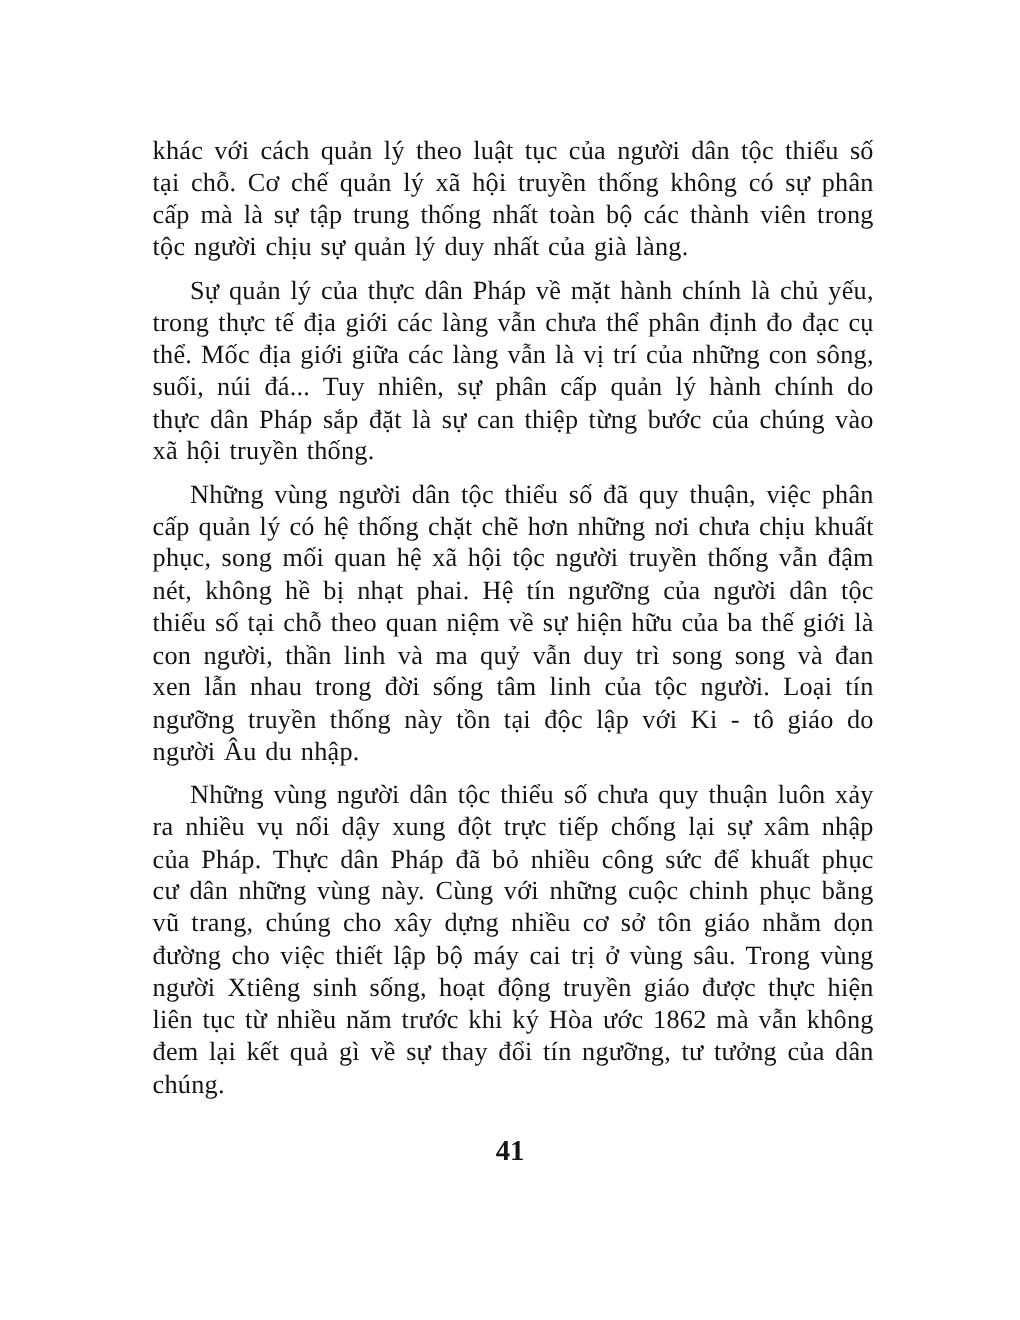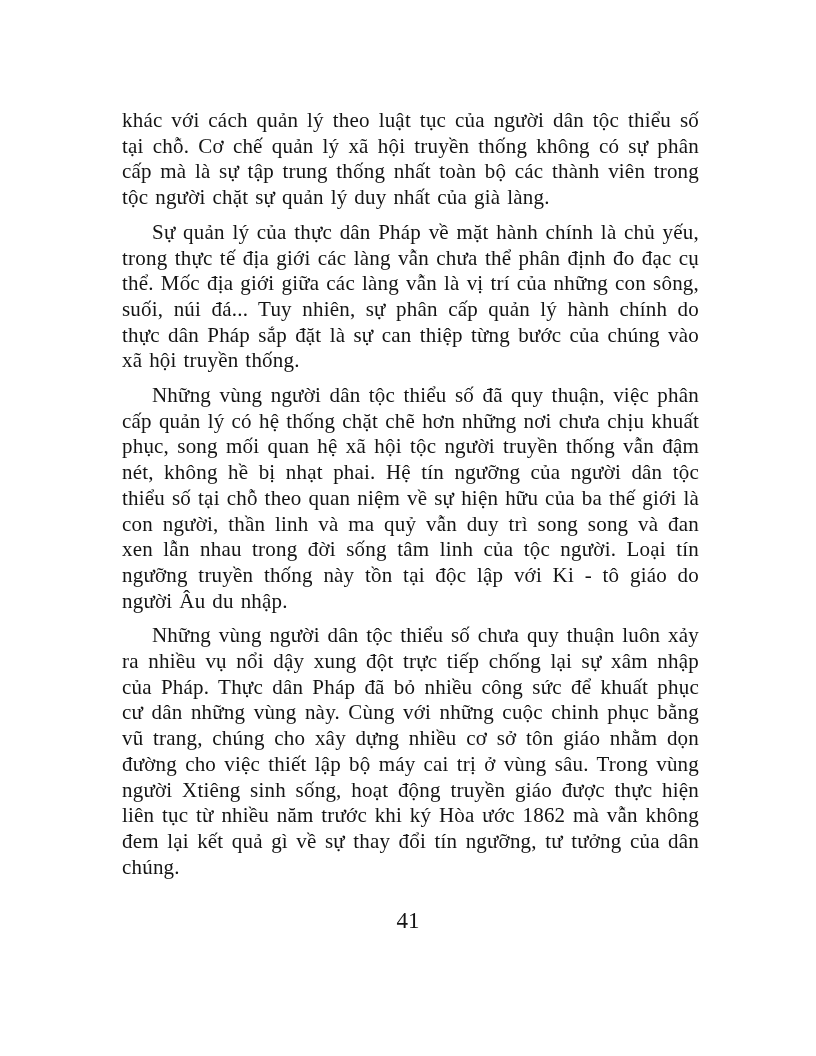--- a/index.html
+++ b/index.html
@@ -38,26 +38,27 @@
     text-indent: 30px;
   }
   .page-number {
     position: absolute;
     left: 0;
     top: 908px;
     width: 100%;
     text-align: center;
     font-size: 23px;
     color: #141414;
+    font-weight: bold;
   }
 </style>
 </head>
 <body>
 
 <div class="page">
   <div class="text-block">
-    <p>khác với cách quản lý theo luật tục của người dân tộc thiểu số tại chỗ. Cơ chế quản lý xã hội truyền thống không có sự phân cấp mà là sự tập trung thống nhất toàn bộ các thành viên trong tộc người chặt sự quản lý duy nhất của già làng.</p>
+    <p>khác với cách quản lý theo luật tục của người dân tộc thiểu số tại chỗ. Cơ chế quản lý xã hội truyền thống không có sự phân cấp mà là sự tập trung thống nhất toàn bộ các thành viên trong tộc người chịu sự quản lý duy nhất của già làng.</p>
     <p class="indented">Sự quản lý của thực dân Pháp về mặt hành chính là chủ yếu, trong thực tế địa giới các làng vẫn chưa thể phân định đo đạc cụ thể. Mốc địa giới giữa các làng vẫn là vị trí của những con sông, suối, núi đá... Tuy nhiên, sự phân cấp quản lý hành chính do thực dân Pháp sắp đặt là sự can thiệp từng bước của chúng vào xã hội truyền thống.</p>
     <p class="indented">Những vùng người dân tộc thiểu số đã quy thuận, việc phân cấp quản lý có hệ thống chặt chẽ hơn những nơi chưa chịu khuất phục, song mối quan hệ xã hội tộc người truyền thống vẫn đậm nét, không hề bị nhạt phai. Hệ tín ngưỡng của người dân tộc thiểu số tại chỗ theo quan niệm về sự hiện hữu của ba thế giới là con người, thần linh và ma quỷ vẫn duy trì song song và đan xen lẫn nhau trong đời sống tâm linh của tộc người. Loại tín ngưỡng truyền thống này tồn tại độc lập với Ki - tô giáo do người Âu du nhập.</p>
     <p class="indented">Những vùng người dân tộc thiểu số chưa quy thuận luôn xảy ra nhiều vụ nổi dậy xung đột trực tiếp chống lại sự xâm nhập của Pháp. Thực dân Pháp đã bỏ nhiều công sức để khuất phục cư dân những vùng này. Cùng với những cuộc chinh phục bằng vũ trang, chúng cho xây dựng nhiều cơ sở tôn giáo nhằm dọn đường cho việc thiết lập bộ máy cai trị ở vùng sâu. Trong vùng người Xtiêng sinh sống, hoạt động truyền giáo được thực hiện liên tục từ nhiều năm trước khi ký Hòa ước 1862 mà vẫn không đem lại kết quả gì về sự thay đổi tín ngưỡng, tư tưởng của dân chúng.</p>
   </div>
   <div class="page-number">41</div>
 </div>
 
 </body></html>

